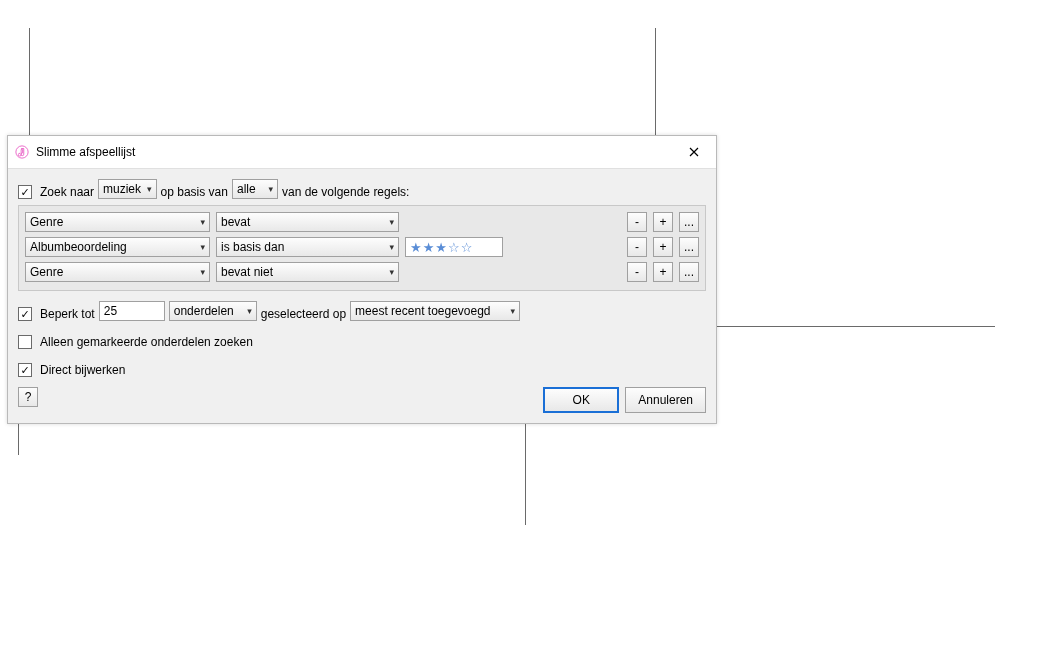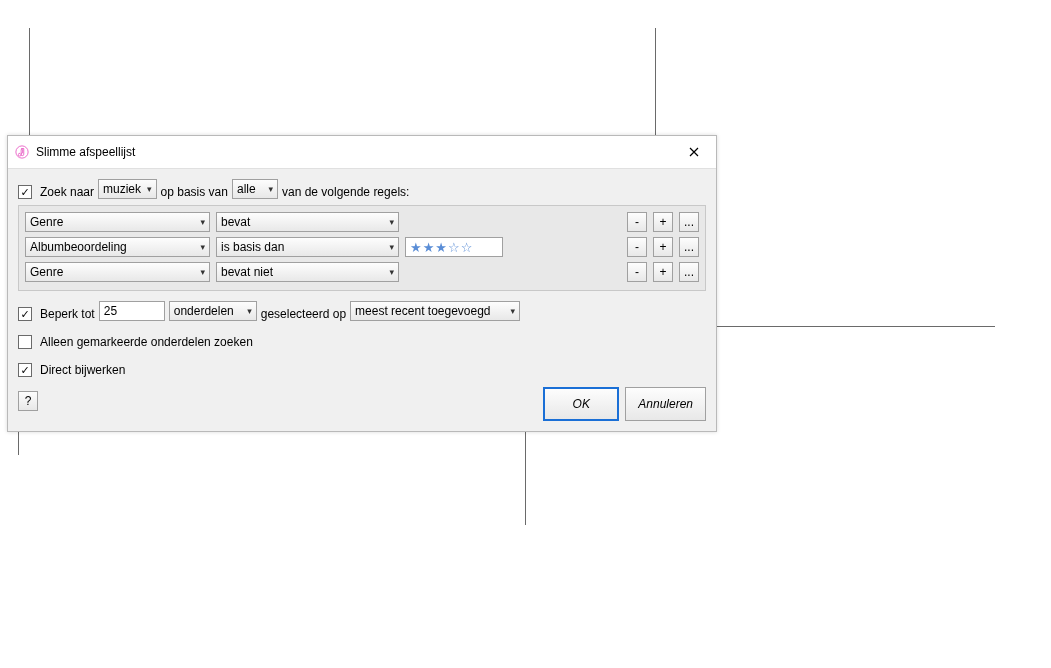--- a/index.html
+++ b/index.html
@@ -134,29 +134,28 @@
   .star { color: #5a8dd6; }
   .star.empty { color: #5a8dd6; }
   .buttons-row {
     display: flex;
     justify-content: flex-end;
     gap: 6px;
     margin-top: 6px;
   }
   .btn {
     min-width: 76px;
-    height: 34px;
+    height: 26px;
     border: 1px solid #a0a0a0;
     background: linear-gradient(#fdfdfd, #e8e8e8);
     display: inline-flex;
     align-items: center;
     justify-content: center;
     cursor: pointer;
     padding: 8px 12px;
-    font-style: italic;
   }
   .btn.default {
     border: 2px solid #1a6fd6;
   }
   .help-btn {
     width: 20px; height: 20px;
     border: 1px solid #a0a0a0;
     background: linear-gradient(#fdfdfd, #e8e8e8);
     display: inline-flex;
     align-items: center;

